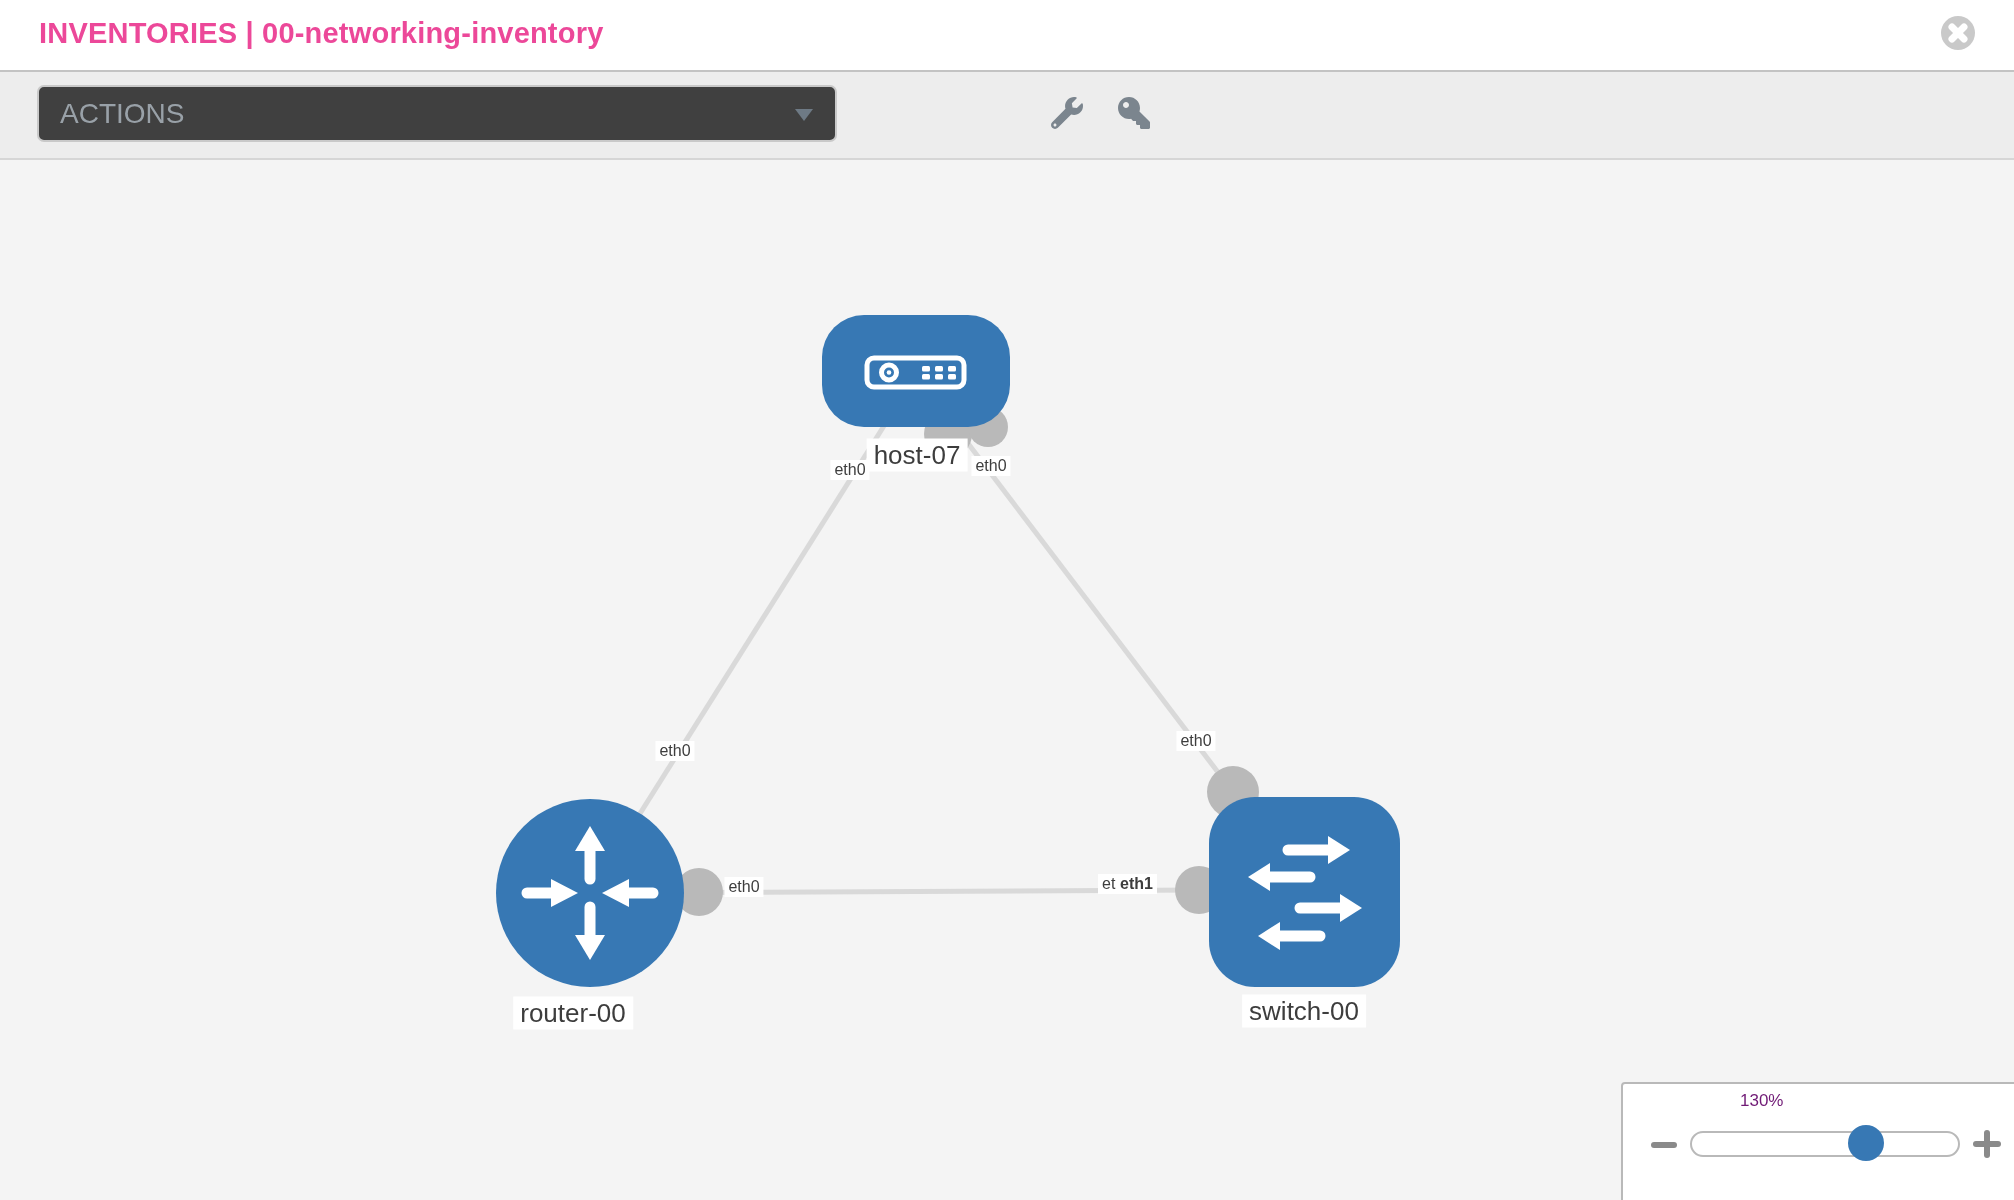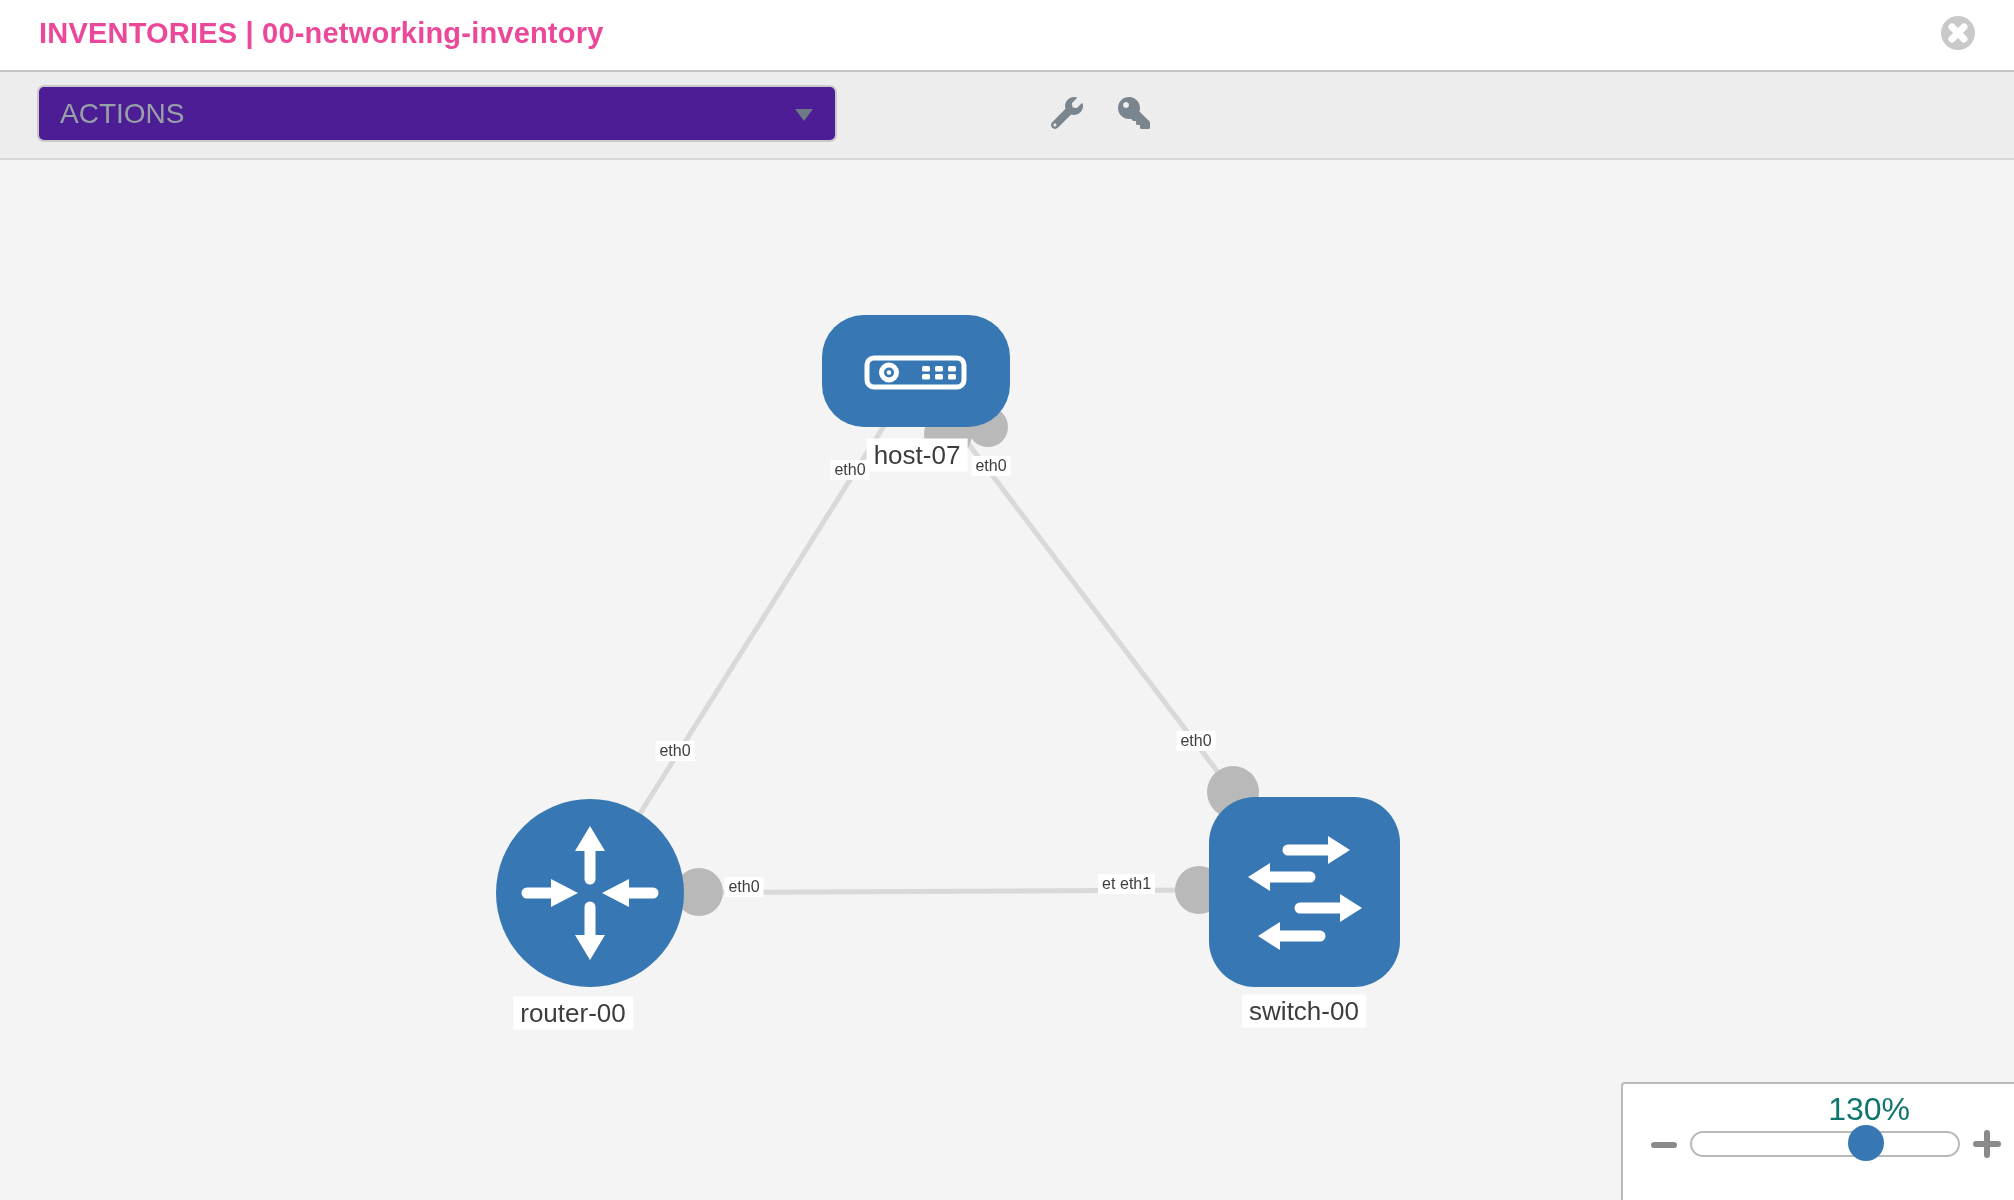--- a/index.html
+++ b/index.html
@@ -17,21 +17,21 @@
     position:absolute;left:39px;top:17px;
     font-size:29px;font-weight:bold;color:#ec4899;letter-spacing:.2px;
   }
   .close-btn{position:absolute;right:39px;top:16px;width:34px;height:34px;cursor:pointer;}
   
   .toolbar{
     position:absolute;left:0;top:72px;width:2014px;height:86px;
     background:#ededed;border-bottom:2px solid #d6d6d6;z-index:5;
   }
   .dropdown{
-    position:absolute;top:13px;height:53px;background:#4c1d95;
+    position:absolute;top:13px;height:53px;background:#404040;
     border:2px solid #c9c9c9;border-radius:7px;
     font-size:28px;color:#99a1a8;line-height:53px;padding-left:21px;
     box-sizing:content-box;
   }
   .dropdown .caret{
     position:absolute;right:22px;top:22px;width:0;height:0;
     border-left:9px solid transparent;border-right:9px solid transparent;
     border-top:12px solid #6e7a85;
   }
   .dd-actions{left:37px;width:775px;}
@@ -47,22 +47,22 @@
   .iface{font-size:16px;padding:1px 4px;}
   .node-label{font-size:26px;padding:1px 7px;}
   .iface.anchored{transform:translateY(-50%);}
   .graph{position:absolute;left:0;top:0;z-index:1;}
   
   .zoom-panel{
     position:absolute;left:1621px;top:1082px;width:400px;height:130px;
     background:#ffffff;border:2px solid #b9b9b9;border-radius:4px 0 0 0;z-index:6;
   }
   .zoom-value{
-    position:absolute;left:117px;top:7px;width:170px;text-align:right;
-    font-size:32px;color:#0f766e;
+    position:absolute;left:117px;top:7px;width:170px;text-align:left;
+    font-size:17px;color:#701a75;
   }
   .zoom-minus{position:absolute;left:28px;top:58px;width:26px;height:6px;background:#8a8a8a;border-radius:3px;cursor:pointer;}
   .zoom-track{
     position:absolute;left:67px;top:47px;width:266px;height:22px;
     background:#ffffff;border:2px solid #b9b9b9;border-radius:14px;cursor:pointer;
   }
   .zoom-handle{
     position:absolute;left:225px;top:41px;width:36px;height:36px;border-radius:50%;
     background:#3778b4;cursor:pointer;
   }
@@ -132,21 +132,21 @@
     </g>
   </g>
 </svg>
 
 <div class="iface" style="left:850px;top:470px;">eth0</div>
 <div class="iface" style="left:991px;top:466px;">eth0</div>
 <div class="iface" style="left:675px;top:751px;">eth0</div>
 <div class="iface" style="left:1196px;top:741px;">eth0</div>
 <div class="iface" style="left:744px;top:887px;">eth0</div>
 <div class="iface anchored" style="left:1098px;top:884px;z-index:2;">eth0</div>
-<div class="iface anchored" style="left:1116px;top:884px;z-index:3;">eth1</div>
+<div class="iface anchored" style="left:1116px;top:884px;z-index:3;font-weight:bold;">eth1</div>
 
 <div class="node-label" style="left:917px;top:455px;z-index:4;">host-07</div>
 <div class="node-label" style="left:573px;top:1013px;">router-00</div>
 <div class="node-label" style="left:1304px;top:1011px;">switch-00</div>
 
 <div class="header">
   <div class="title">INVENTORIES | 00-networking-inventory</div>
   <div class="close-btn">
     <svg width="34" height="34">
       <circle cx="17" cy="17" r="17" fill="#c9c9c9"></circle>

